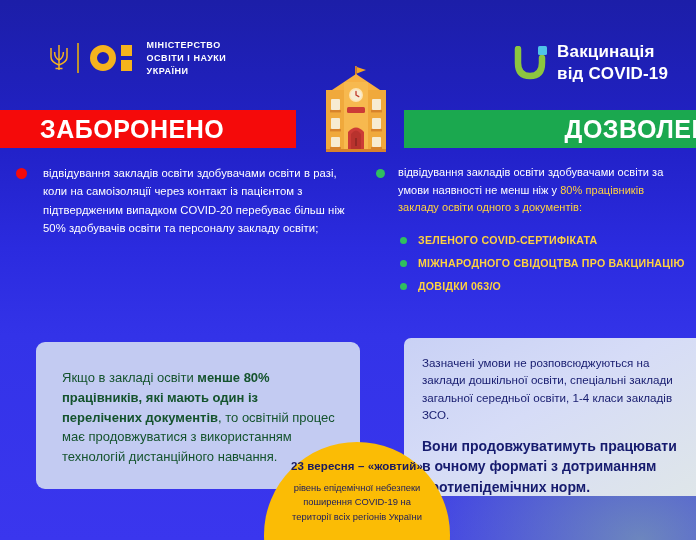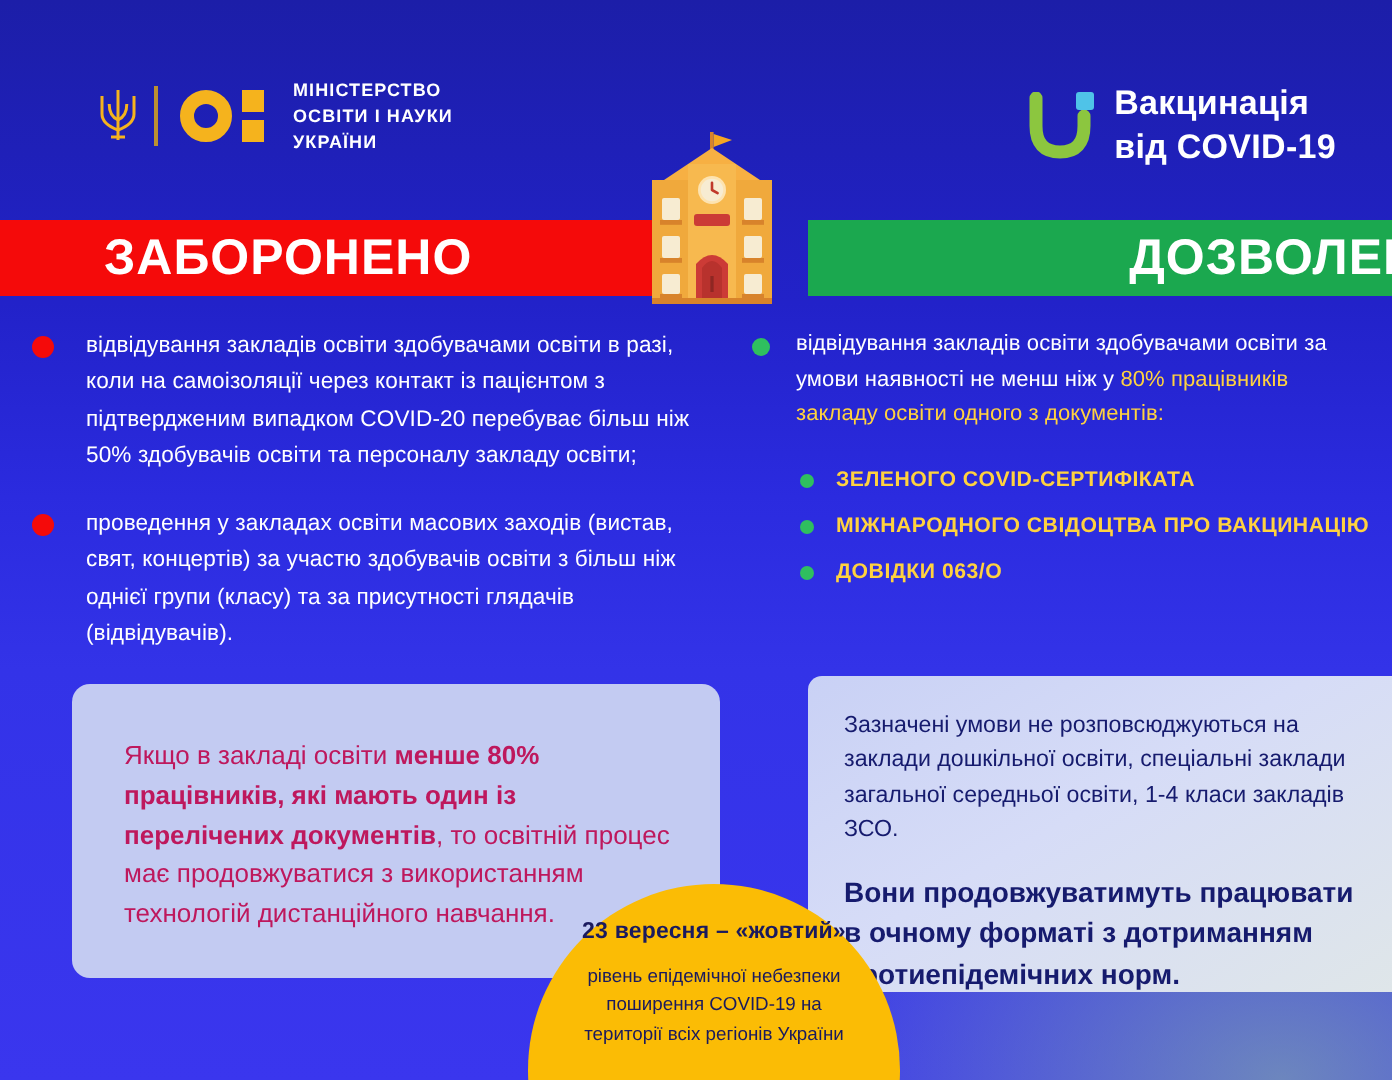--- a/index.html
+++ b/index.html
@@ -90,24 +90,24 @@
 
   
   .banner {
     position: absolute;
     top: 110px;
     height: 38px;
     display: flex;
     align-items: center;
   }
   #banner-forbidden {
-    left: 0; width: 326px;
+    left: 0; width: 296px;
     background: #f50a0a;
     justify-content: flex-start;
-    padding-left: 52px;
+    padding-left: 40px;
   }
   #banner-allowed {
     left: 404px; width: 326px;
     background: #1ba84f;
     justify-content: flex-end;
     padding-left: 36px;
   }
   .banner-label {
     color: #ffffff;
     font-size: 25px;
@@ -178,21 +178,21 @@
   #card-left {
     position: absolute;
     left: 36px; top: 342px;
     width: 324px;
     padding: 26px 22px 22px 26px;
     background: #c3cbf2;
     border-radius: 9px;
     z-index: 3;
   }
   #card-left .card-text {
-    color: #be185d;
+    color: #14532d;
     font-size: 13px;
     line-height: 1.52;
   }
   #card-left b { font-weight: bold; }
 
   #card-right {
     position: absolute;
     left: 404px; top: 338px;
     width: 292px;
     height: 158px;
@@ -330,24 +330,20 @@
     <rect x="55" y="81" width="11" height="2.4" fill="#d8832b"></rect>
 
     <rect x="10" y="83" width="60" height="3" fill="#d8832b"></rect>
   </svg>
 
   <div class="col" id="col-left">
     <div class="bullet-row">
       <span class="dot dot-red"></span>
       <span class="bullet-text">відвідування закладів освіти здобувачами освіти в разі, коли на самоізоляції через контакт із пацієнтом з підтвердженим випадком COVID-20 перебуває більш ніж 50% здобувачів освіти та персоналу закладу освіти;</span>
     </div>
-    <div class="bullet-row">
-      <span class="dot dot-red"></span>
-      <span class="bullet-text">проведення у закладах освіти масових заходів (вистав, свят, концертів) за участю здобувачів освіти з більш ніж однієї групи (класу) та за присутності глядачів (відвідувачів).</span>
-    </div>
   </div>
 
   <div class="col" id="col-right">
     <div class="bullet-row">
       <span class="dot dot-green"></span>
       <span class="bullet-text right"><span>відвідування закладів освіти здобувачами освіти за умови наявності не менш ніж у </span><span class="hl-yellow">80% працівників закладу освіти одного з документів:</span></span>
     </div>
 
     <div id="doc-list">
       <div class="doc-row">

